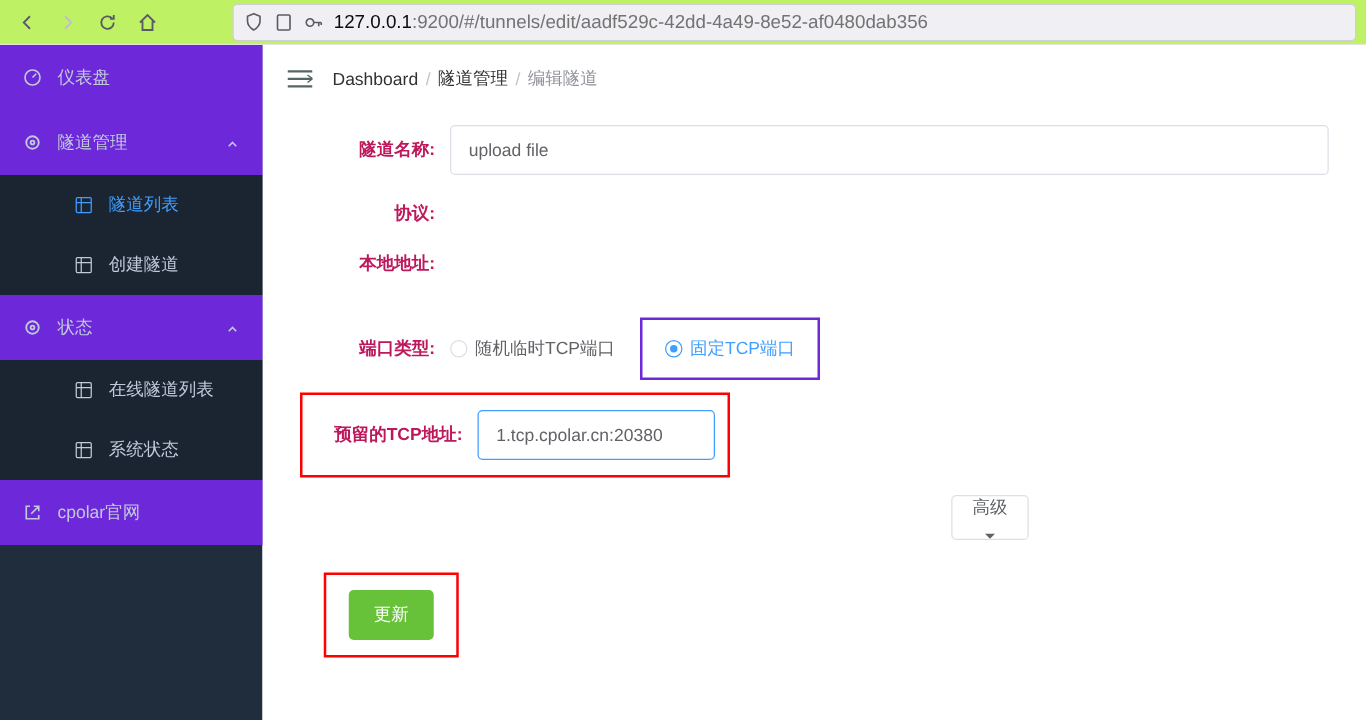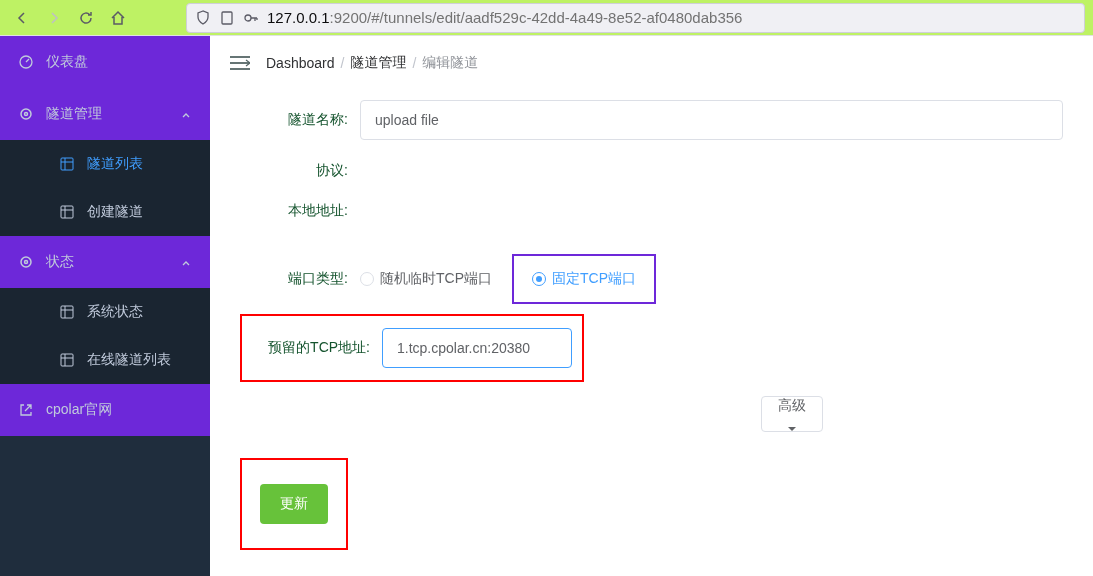--- a/index.html
+++ b/index.html
@@ -29,21 +29,21 @@
 
 .main { flex: 1; background: #fff; overflow: auto; }
 .topbar { height: 54px; display: flex; align-items: center; padding: 0 20px; gap: 16px; }
 .hamburger { width: 20px; height: 16px; cursor: pointer; color: #566; }
 .breadcrumb { display: flex; align-items: center; gap: 6px; color: #303133; font-size: 14px; }
 .breadcrumb-sep { color: #c0c4cc; }
 .breadcrumb-current { color: #909399; }
 
 .form { padding: 10px 30px; }
 .form-row { display: flex; align-items: center; margin-bottom: 22px; }
-.form-label { width: 120px; text-align: right; padding-right: 12px; color: #14532d; font-size: 14px; font-weight: 400; }
+.form-label { width: 120px; text-align: right; padding-right: 12px; color: #be185d; font-size: 14px; font-weight: 700; }
 .form-control { flex: 1; }
 .input { width: 100%; height: 40px; border: 1px solid #dcdfe6; border-radius: 4px; padding: 0 14px; font-size: 14px; color: #606266; outline: none; }
 .select { width: 240px; height: 40px; border: 1px solid #dcdfe6; border-radius: 4px; padding: 0 14px; font-size: 14px; color: #606266; display: flex; align-items: center; justify-content: space-between; cursor: pointer; }
 .select-chevron { color: #c0c4cc; }
 
 .radio-group { display: flex; gap: 20px; align-items: center; }
 .radio-wrap { display: flex; align-items: center; gap: 6px; cursor: pointer; }
 .radio-wrap.boxed { border: 2px solid #6d28d9; padding: 14px 18px; }
 .radio { width: 14px; height: 14px; border: 1px solid #dcdfe6; border-radius: 50%; display: inline-flex; align-items: center; justify-content: center; }
 .radio.checked { border-color: #409eff; }
@@ -51,21 +51,21 @@
 .radio-label { font-size: 14px; color: #606266; }
 .radio-label.checked { color: #409eff; }
 
 .reserved-row { display: flex; align-items: center; border: 2px solid #f00; padding: 12px 10px 12px 0; width: fit-content; }
 .reserved-input { width: 190px; height: 40px; border: 1px solid #409eff; border-radius: 4px; padding: 0 14px; font-size: 14px; color: #606266; outline: none; }
 
 .adv-row { display: flex; justify-content: flex-end; padding-right: 240px; margin-top: 14px; margin-bottom: 26px; }
 .adv-btn { height: 36px; border: 1px solid #dcdfe6; background: #fff; border-radius: 4px; padding: 0 16px; font-size: 14px; color: #606266; display: flex; align-items: center; gap: 6px; cursor: pointer; flex-direction: column; }
 
 .submit-row { padding-left: 0; }
-.submit-box { border: 2px solid #f00; padding: 24px 18px; display: inline-block; }
+.submit-box { border: 2px solid #f00; padding: 12px 18px; display: inline-block; margin-left: 19px; }
 .submit-btn { height: 40px; background: #67c23a; color: #fff; border: none; border-radius: 4px; padding: 0 20px; font-size: 14px; cursor: pointer; }
 </style>
 </head>
 <body>
 
 <div class="browser-bar">
   <button class="nav-btn">
       <svg viewBox="0 0 16 16" fill="none" stroke="currentColor" stroke-width="1.5">
         <path d="M10 3 L5 8 L10 13"></path>
       </svg>
@@ -163,31 +163,31 @@
           </svg></span>
     </div>
     <div class="sidebar-item sub">
       <span class="sidebar-icon">
           <svg viewBox="0 0 16 16" fill="none" stroke="currentColor">
             <rect x="2" y="2" width="12" height="12" rx="1"></rect>
             <line x1="2" y1="6" x2="14" y2="6"></line>
             <line x1="6" y1="2" x2="6" y2="14"></line>
           </svg>
         </span>
-      <span class="sidebar-label">系统状态</span>
+      <span class="sidebar-label">在线隧道列表</span>
     </div>
     <div class="sidebar-item sub">
       <span class="sidebar-icon">
           <svg viewBox="0 0 16 16" fill="none" stroke="currentColor">
             <rect x="2" y="2" width="12" height="12" rx="1"></rect>
             <line x1="2" y1="6" x2="14" y2="6"></line>
             <line x1="6" y1="2" x2="6" y2="14"></line>
           </svg>
         </span>
-      <span class="sidebar-label">在线隧道列表</span>
+      <span class="sidebar-label">系统状态</span>
     </div>
     <div class="sidebar-item group">
       <span class="sidebar-icon">
           <svg viewBox="0 0 16 16" fill="none" stroke="currentColor" stroke-width="1.3">
             <path d="M6 3H3v10h10v-3M9 3h4v4M13 3 L7 9"></path>
           </svg>
         </span>
       <span class="sidebar-label">cpolar官网</span>
     </div>
   </div>

